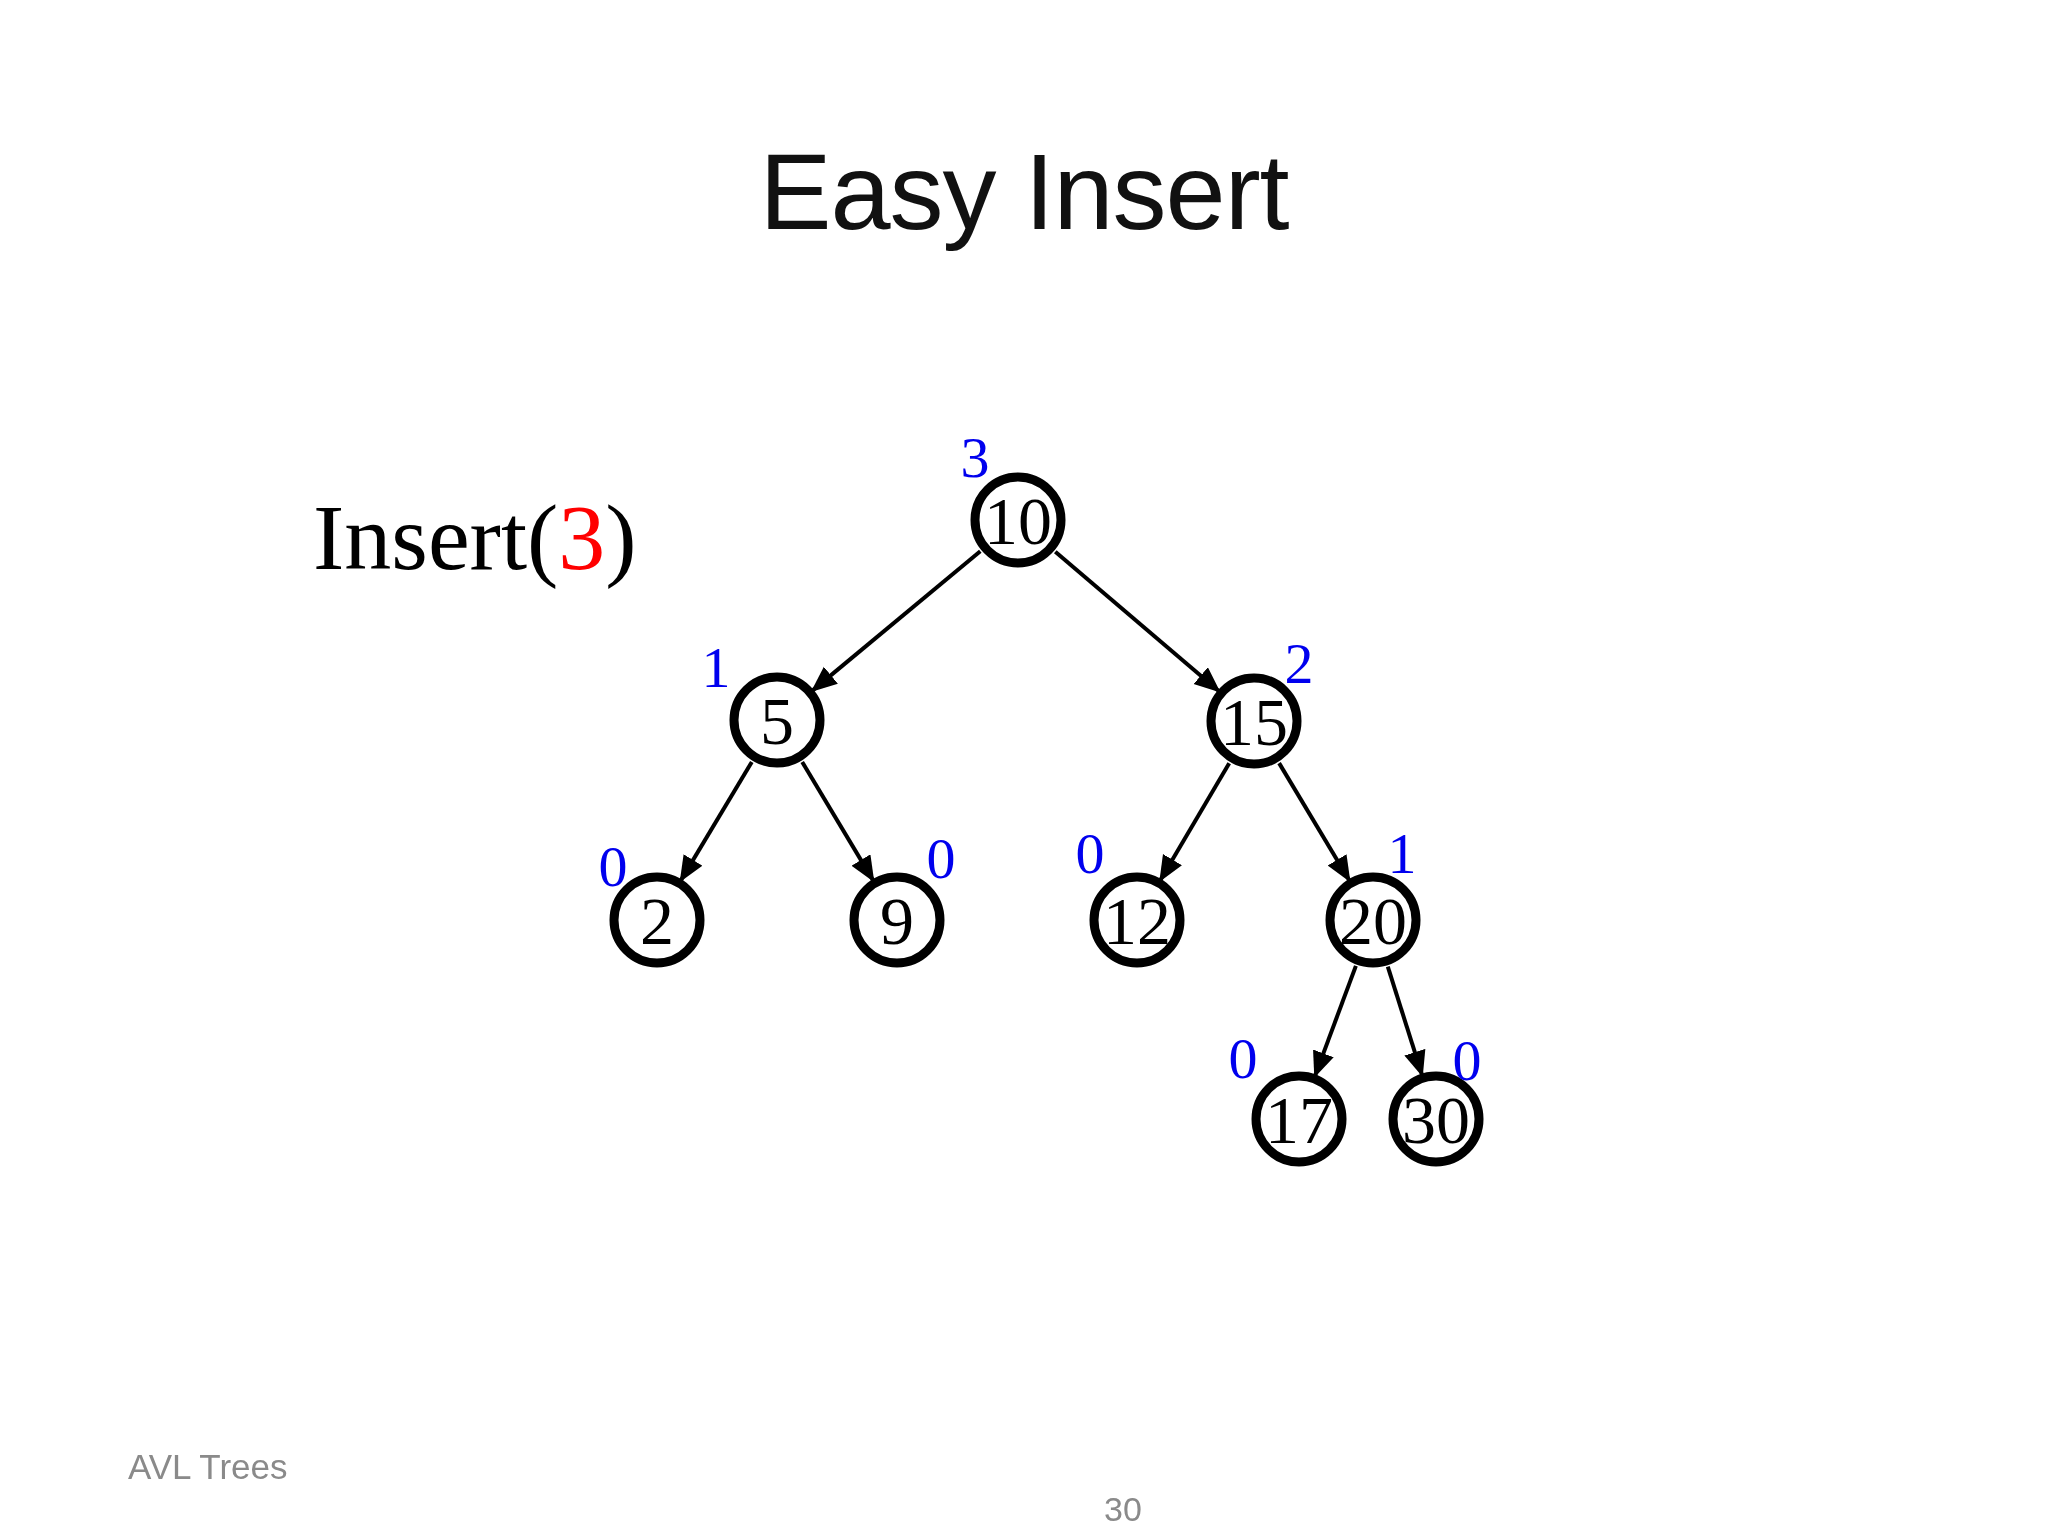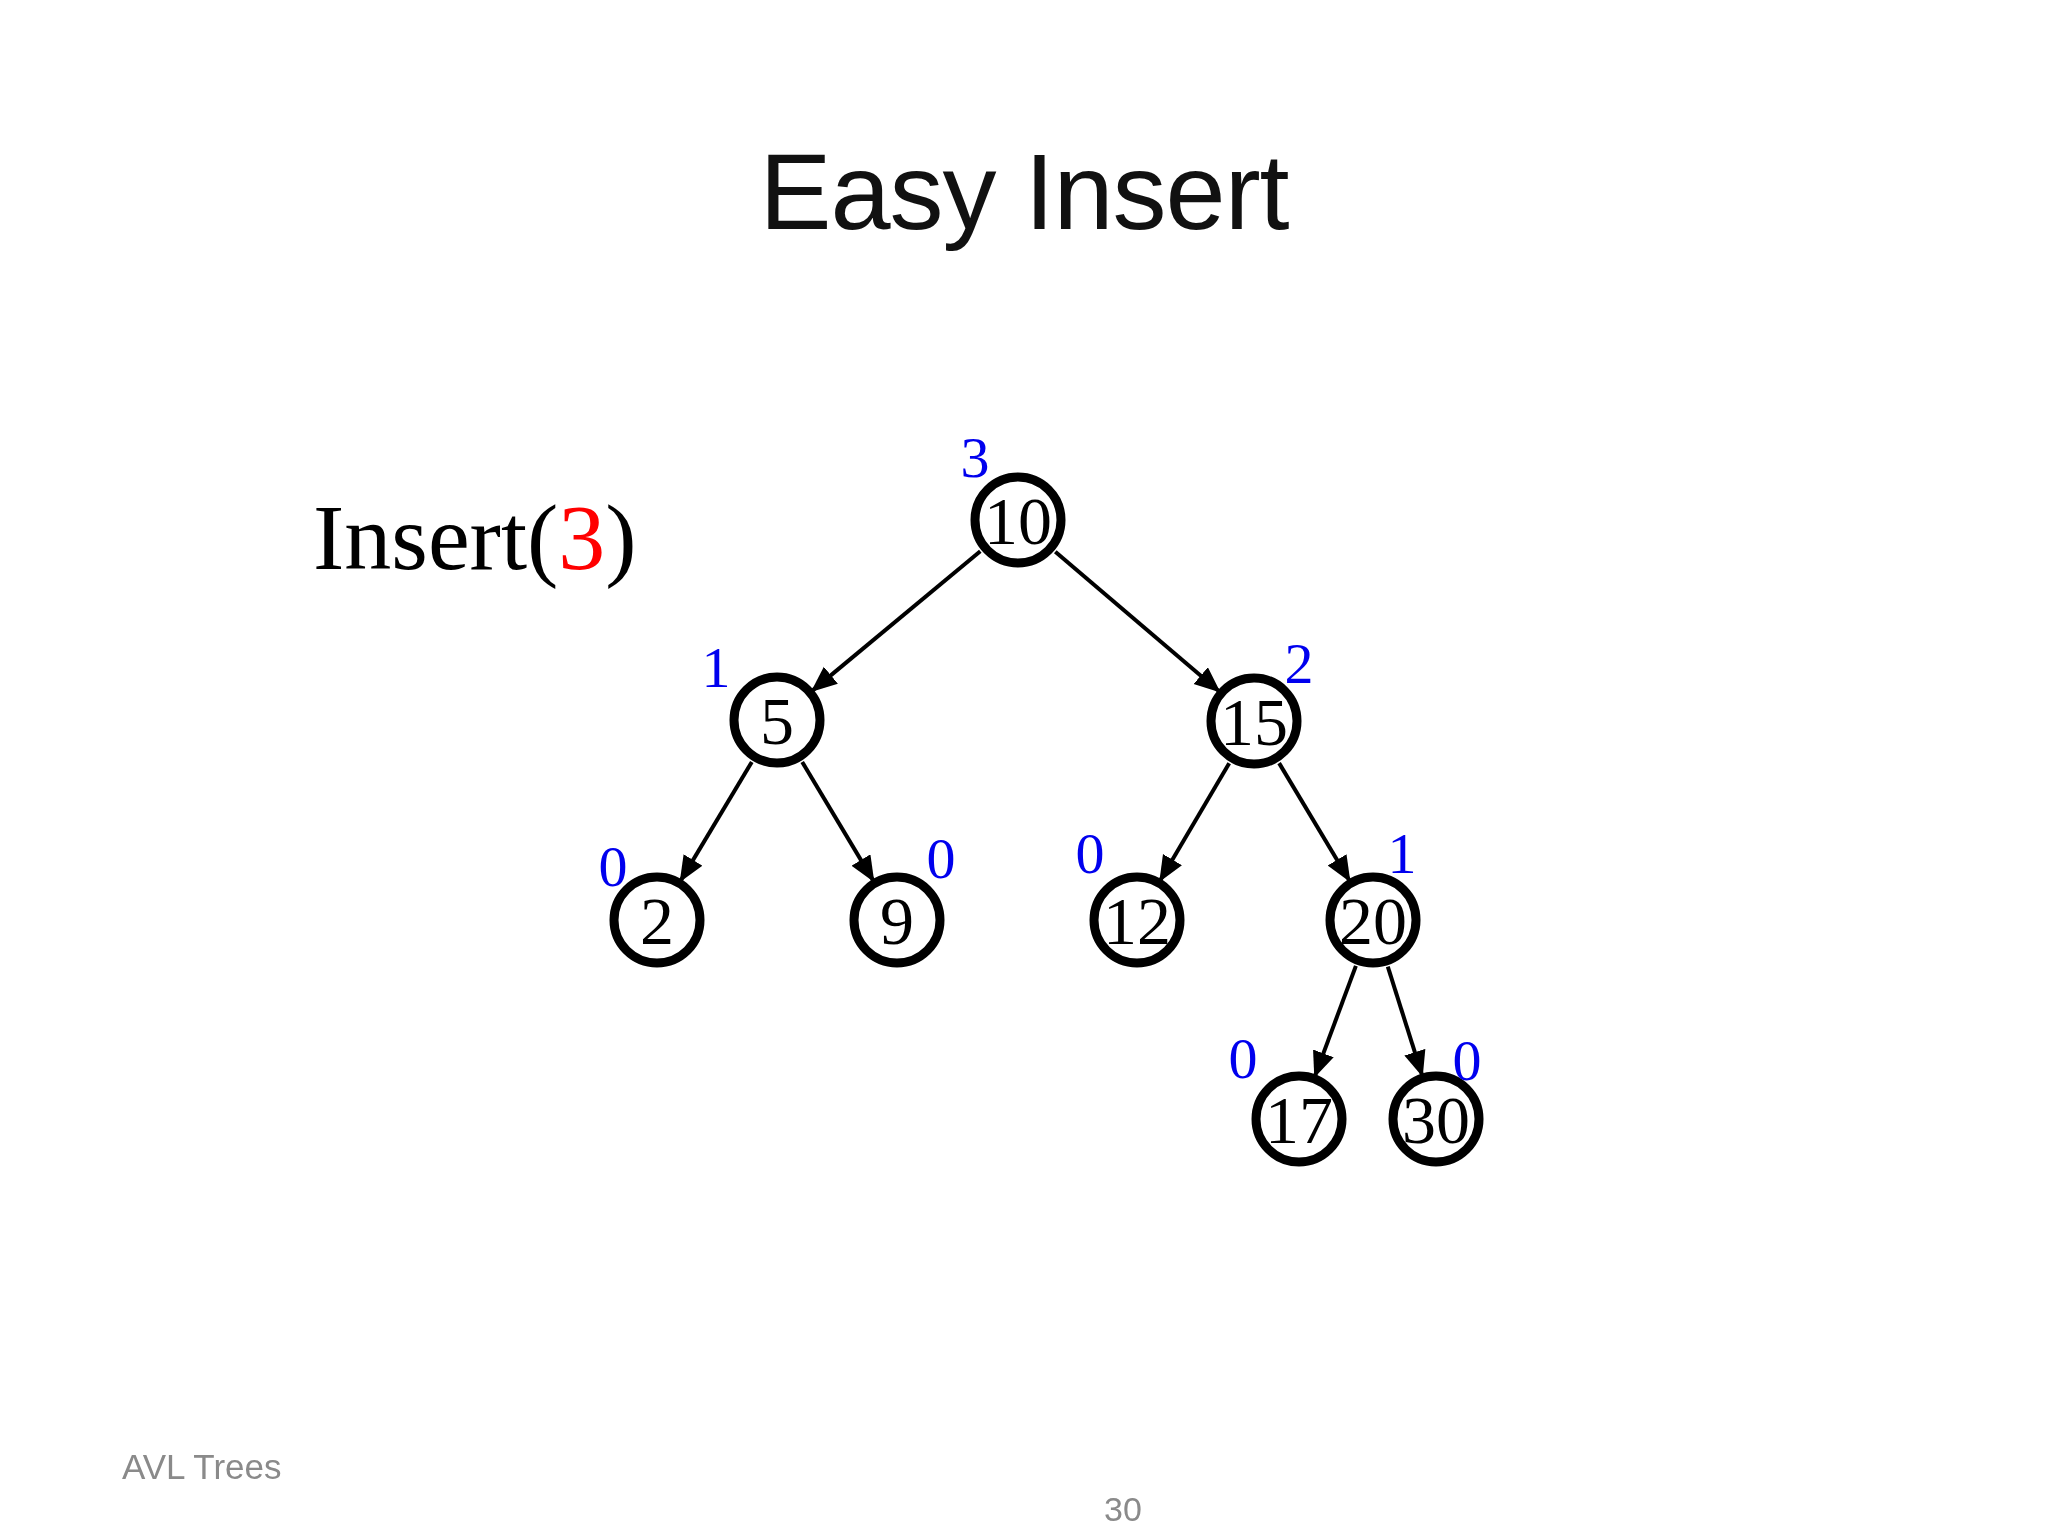--- a/index.html
+++ b/index.html
@@ -53,21 +53,21 @@
     left: 0;
     width: 1944px;
     text-align: center;
     font-size: 36px;
     color: var(--footer-color, #8a8a8a);
     line-height: 1;
   }
   .footer-deck {
     position: absolute;
     top: 1449px;
-    left: 122px;
+    left: 128px;
     font-size: 35px;
     color: var(--footer-color, #8a8a8a);
     line-height: 1;
   }
   .footer-page {
     position: absolute;
     top: 1492px;
     left: 1104px;
     font-size: 34px;
     color: var(--footer-color, #8a8a8a);

